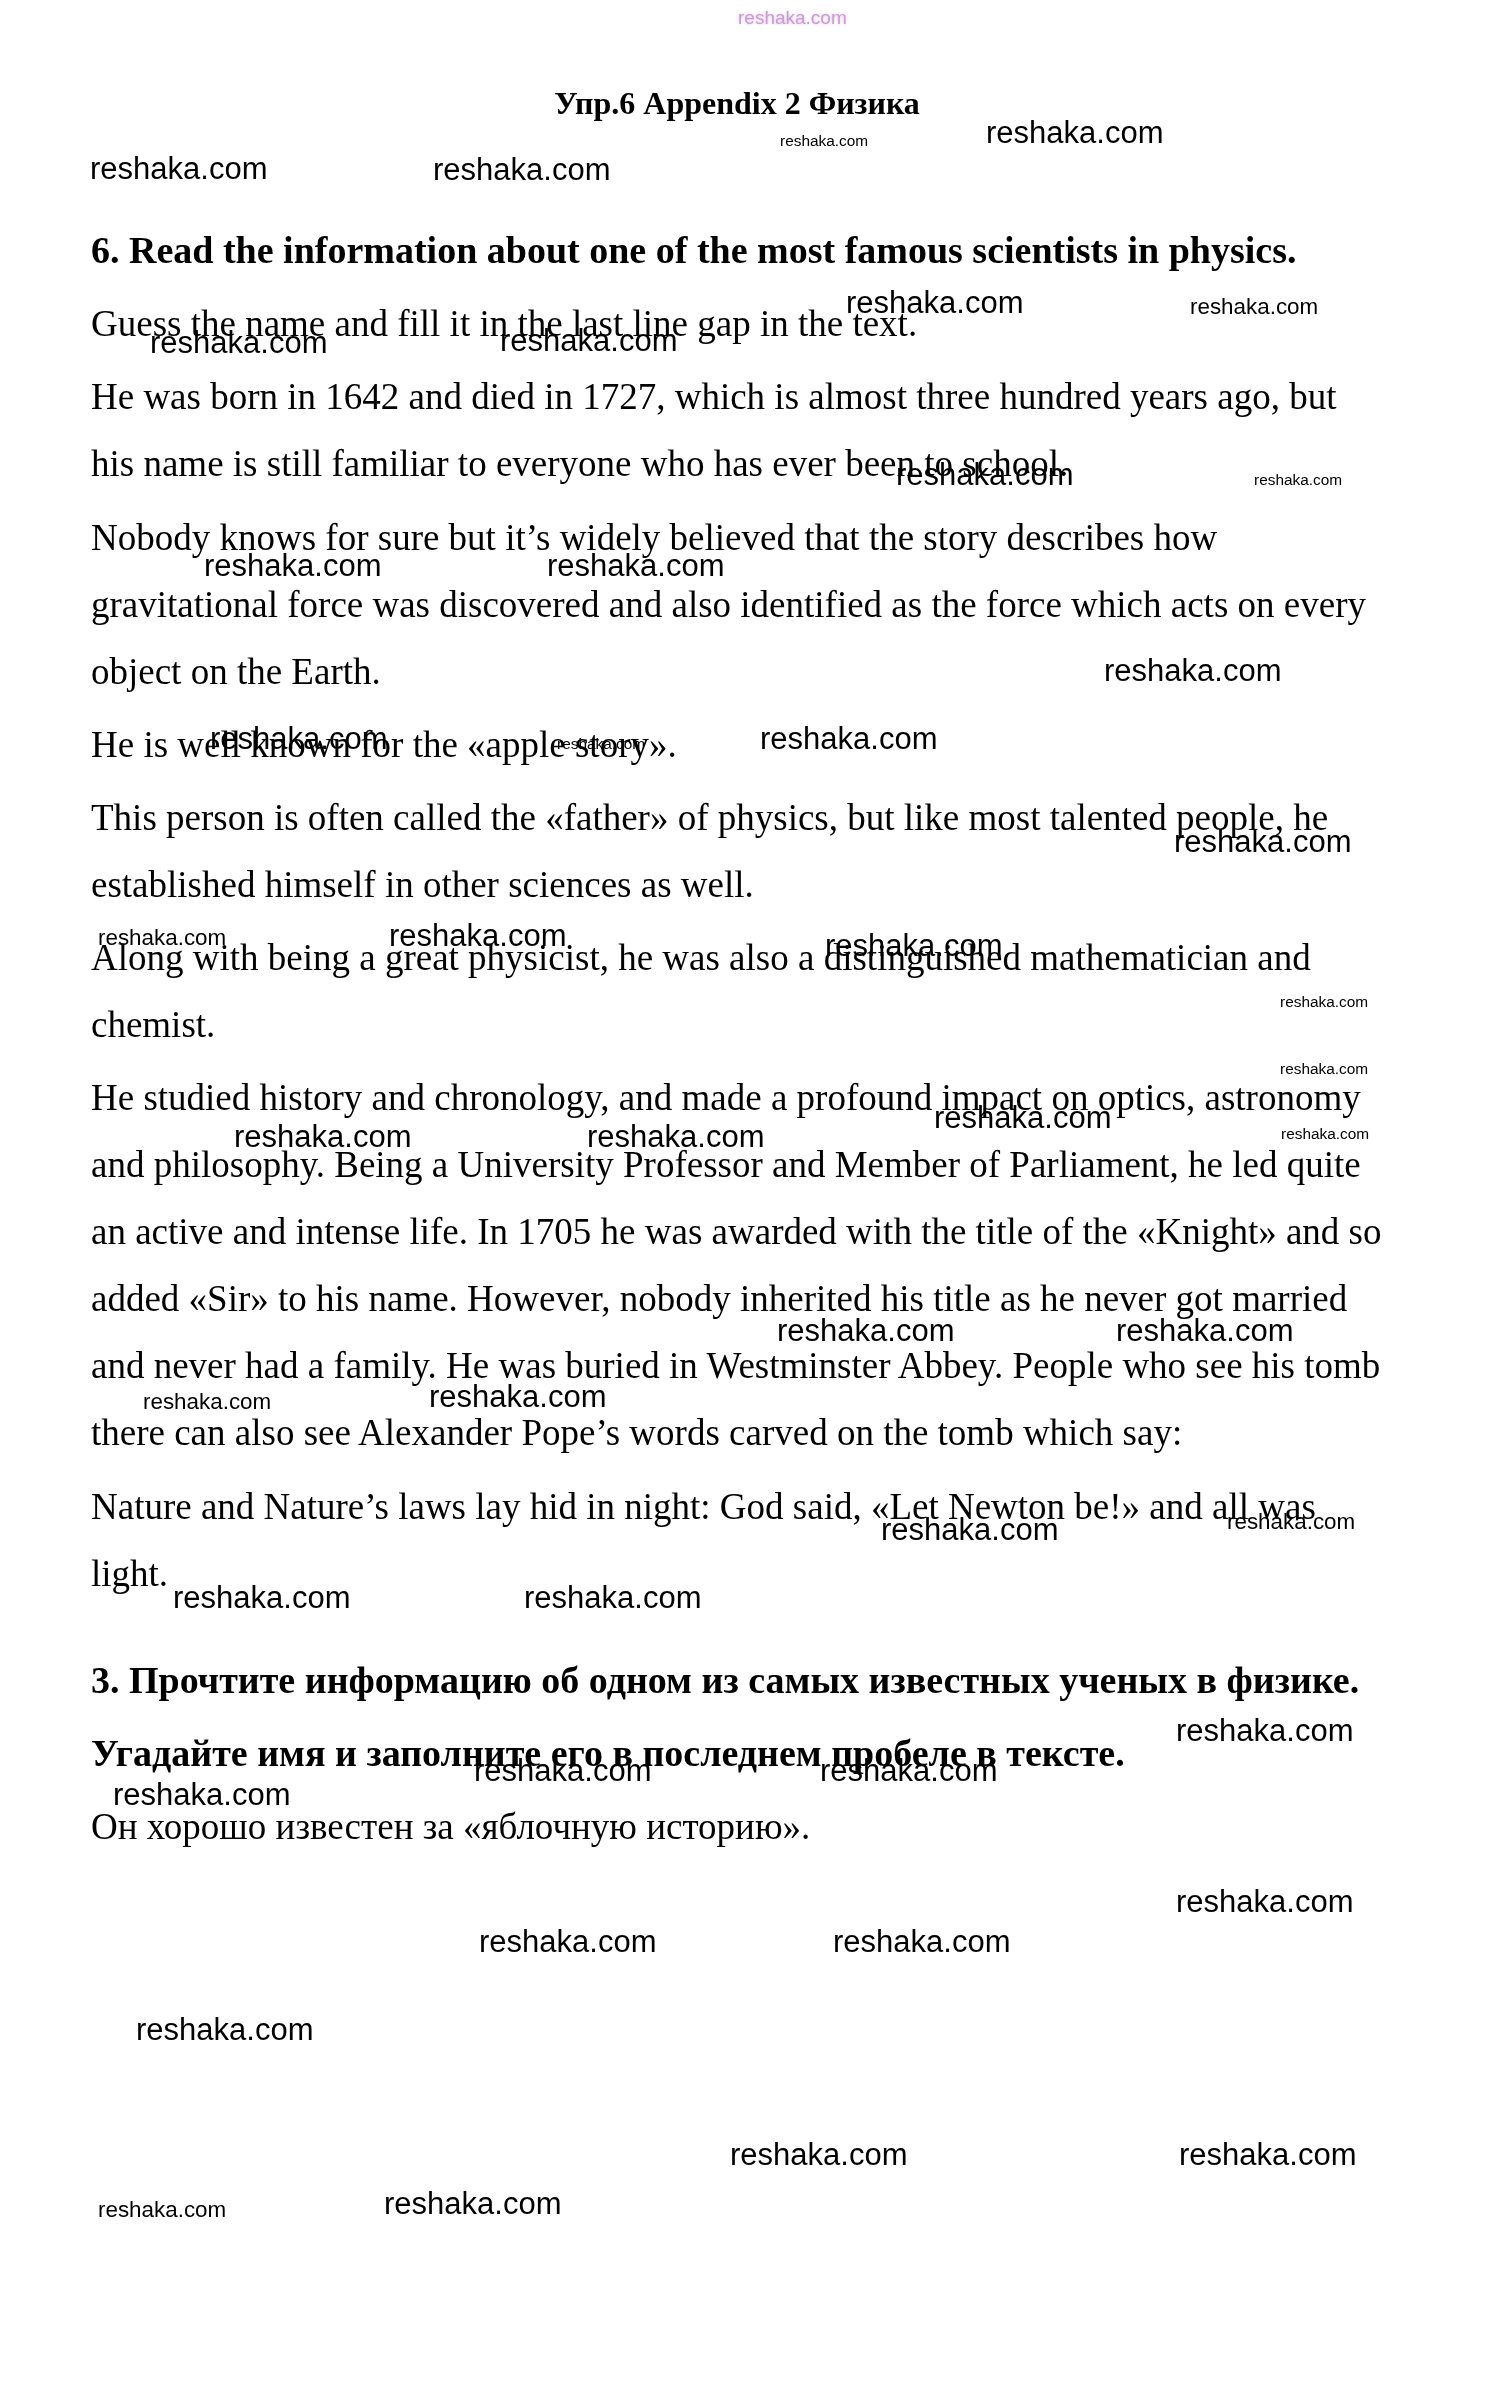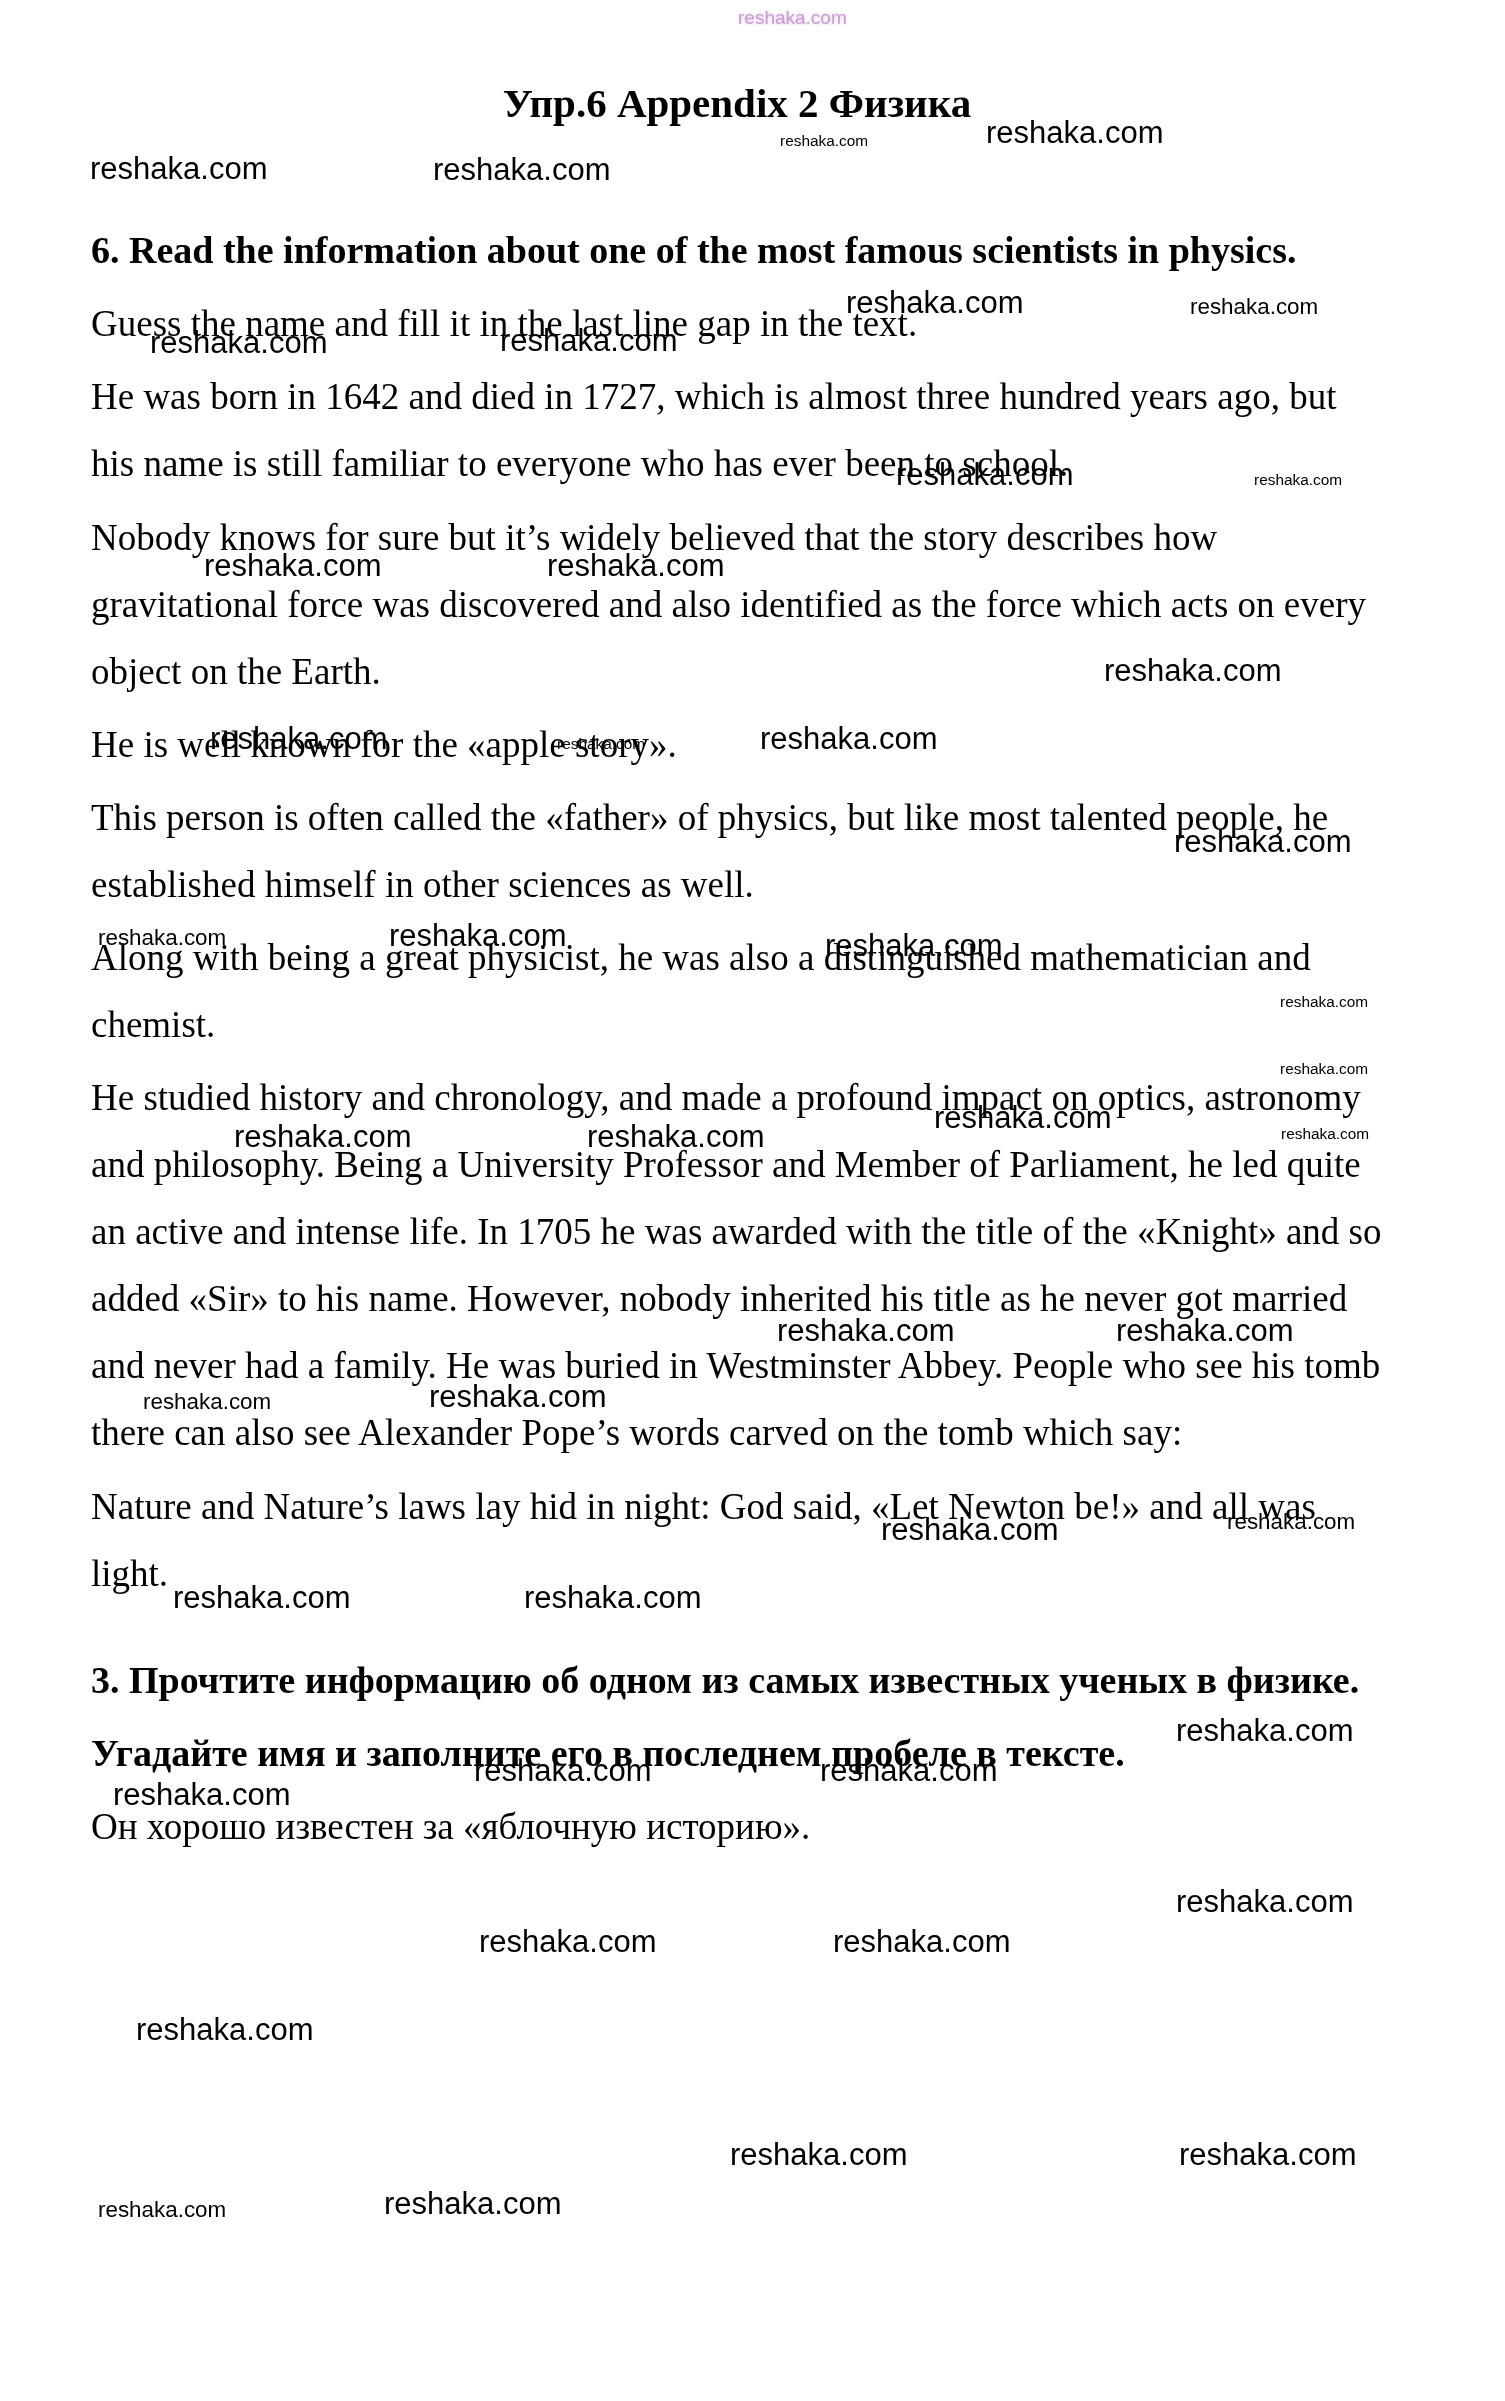--- a/index.html
+++ b/index.html
@@ -10,21 +10,21 @@
     overflow:hidden;
     font-family:"Liberation Serif", serif;
     color:#000;
   }
   .page {
     position:absolute;
     left:91px; top:80px;
     width:1292px;
   }
   .title {
-    font-size:41px;
+    font-size:32px;
     font-weight:700;
     text-align:center;
     margin:0 0 91px 0;
     line-height:46px;
   }
   .hd {
     font-size:38px;
     font-weight:700;
     margin:0 0 6.2px 0;
     line-height:67px;

